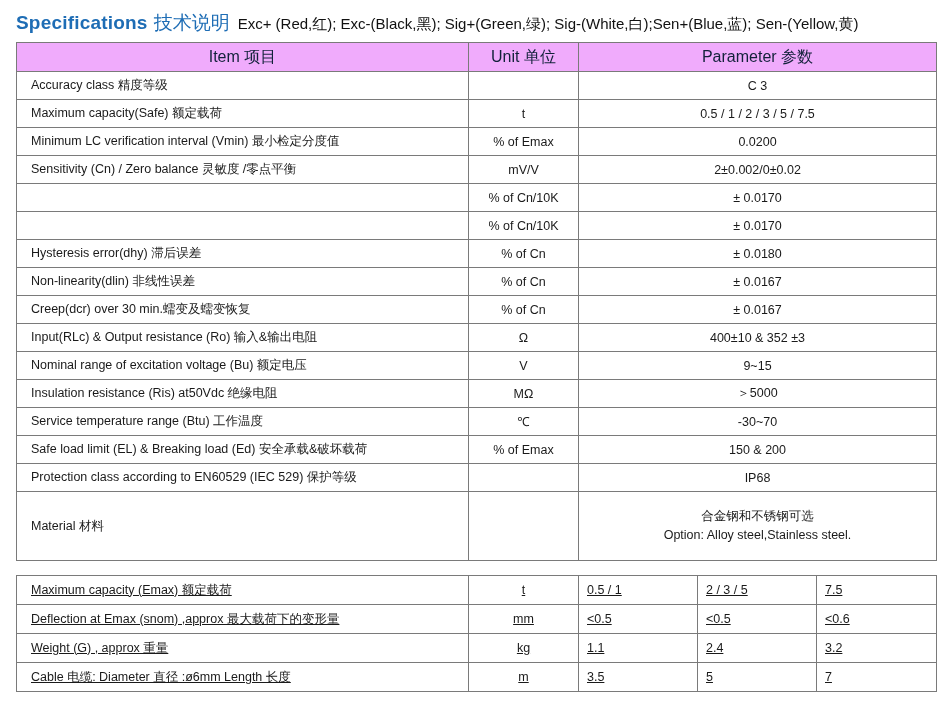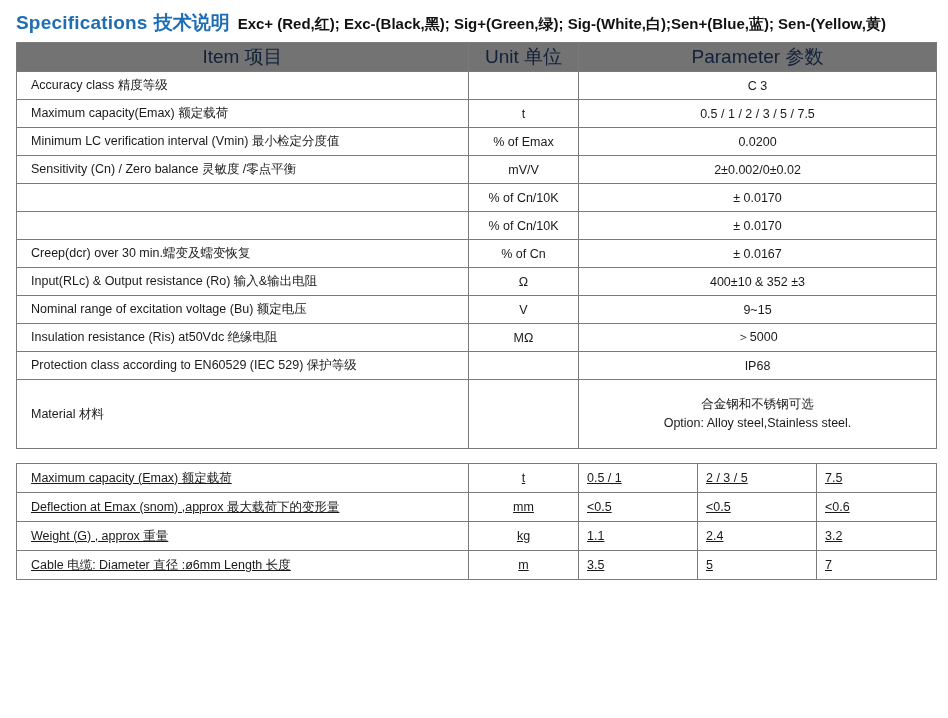--- a/index.html
+++ b/index.html
@@ -31,49 +31,49 @@
   }
   .title-main {
     color: #1e6db5;
     font-size: 19px;
     font-weight: bold;
     letter-spacing: 0.2px;
   }
   .title-cn {
     color: #1e6db5;
     font-size: 19px;
-    font-weight: bold;
+    font-weight: normal;
     margin-left: 6px;
   }
   .title-legend {
     font-size: 15px;
     color: #111;
     margin-left: 8px;
-    font-weight: bold;
+    font-weight: normal;
   }
 
   
   table {
     border-collapse: collapse;
     width: 920px;
     table-layout: fixed;
   }
   table td, table th {
     border: 1px solid #7a7a7a;
     font-size: 12.5px;
     font-weight: normal;
     color: #1a1a1a;
     padding: 0 8px;
     height: 27px;
     vertical-align: middle;
   }
   thead th {
-    background: #737373;
+    background: #f0abfc;
     text-align: center;
-    font-size: 19px;
+    font-size: 16px;
     height: 28px;
     color: #12213a;
   }
   .col-item   { width: 452px; }
   .col-unit   { width: 110px; }
   .col-param  { width: 358px; }
 
   td.item  { text-align: left;  padding-left: 14px; }
   td.unit  { text-align: center; }
   td.param { text-align: center; }
@@ -120,21 +120,21 @@
         <th>Parameter 参数</th>
       </tr>
     </thead>
     <tbody>
       <tr>
         <td class="item">Accuracy class 精度等级</td>
         <td class="unit"></td>
         <td class="param">C 3</td>
       </tr>
       <tr>
-        <td class="item">Maximum capacity(Emax) 额定载荷</td>
+        <td class="item">Maximum capacity(Safe) 额定载荷</td>
         <td class="unit">t</td>
         <td class="param">0.5 / 1 / 2 / 3 / 5 / 7.5</td>
       </tr>
       <tr>
         <td class="item">Minimum LC verification interval (Vmin) 最小检定分度值</td>
         <td class="unit">% of Emax</td>
         <td class="param">0.0200</td>
       </tr>
       <tr>
         <td class="item">Sensitivity (Cn) / Zero balance 灵敏度 /零点平衡</td>
@@ -145,38 +145,58 @@
         <td class="item"></td>
         <td class="unit">% of Cn/10K</td>
         <td class="param">± 0.0170</td>
       </tr>
       <tr>
         <td class="item"></td>
         <td class="unit">% of Cn/10K</td>
         <td class="param">± 0.0170</td>
       </tr>
       <tr>
+        <td class="item">Hysteresis error(dhy) 滞后误差</td>
+        <td class="unit">% of Cn</td>
+        <td class="param">± 0.0180</td>
+      </tr>
+      <tr>
+        <td class="item">Non-linearity(dlin) 非线性误差</td>
+        <td class="unit">% of Cn</td>
+        <td class="param">± 0.0167</td>
+      </tr>
+      <tr>
         <td class="item">Creep(dcr) over 30 min.蠕变及蠕变恢复</td>
         <td class="unit">% of Cn</td>
         <td class="param">± 0.0167</td>
       </tr>
       <tr>
         <td class="item">Input(RLc) &amp; Output resistance (Ro) 输入&amp;输出电阻</td>
         <td class="unit">Ω</td>
         <td class="param">400±10 &amp; 352 ±3</td>
       </tr>
       <tr>
         <td class="item">Nominal range of excitation voltage (Bu) 额定电压</td>
         <td class="unit">V</td>
         <td class="param">9~15</td>
       </tr>
       <tr>
         <td class="item">Insulation resistance (Ris) at50Vdc 绝缘电阻</td>
         <td class="unit">MΩ</td>
         <td class="param">＞5000</td>
+      </tr>
+      <tr>
+        <td class="item">Service temperature range (Btu) 工作温度</td>
+        <td class="unit">℃</td>
+        <td class="param">-30~70</td>
+      </tr>
+      <tr>
+        <td class="item">Safe load limit (EL) &amp; Breaking load (Ed) 安全承载&amp;破坏载荷</td>
+        <td class="unit">% of Emax</td>
+        <td class="param">150 &amp; 200</td>
       </tr>
       <tr>
         <td class="item">Protection class according to EN60529 (IEC 529) 保护等级</td>
         <td class="unit"></td>
         <td class="param">IP68</td>
       </tr>
       <tr class="tall">
         <td class="item">Material 材料</td>
         <td class="unit"></td>
         <td class="param material-cell">

